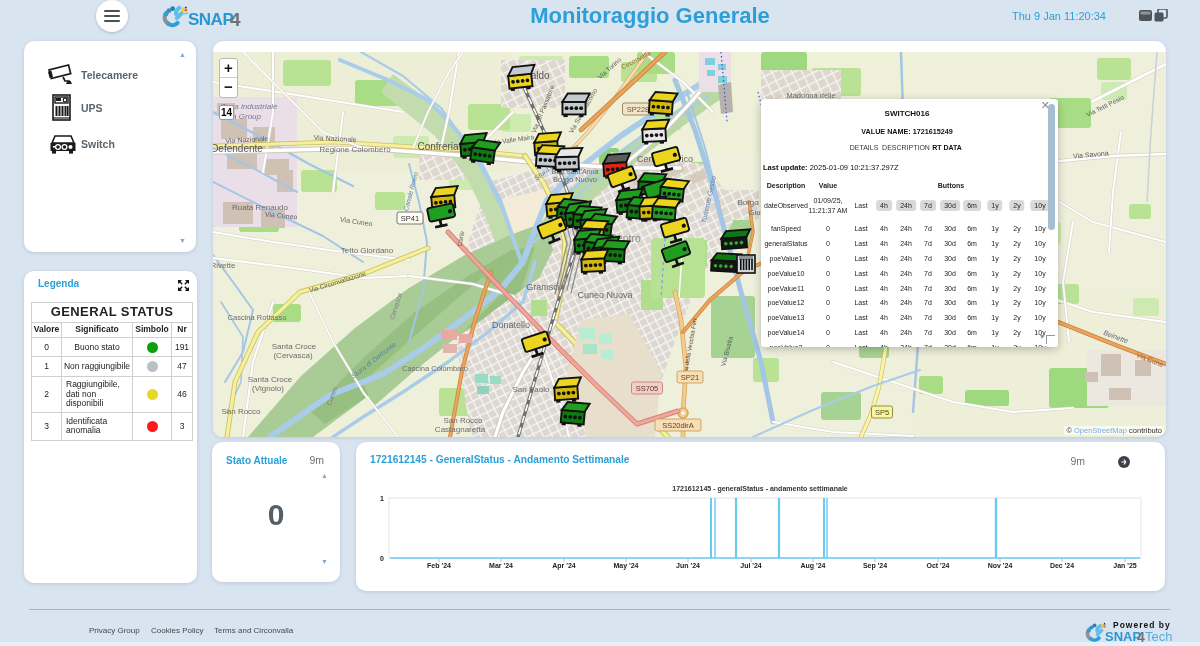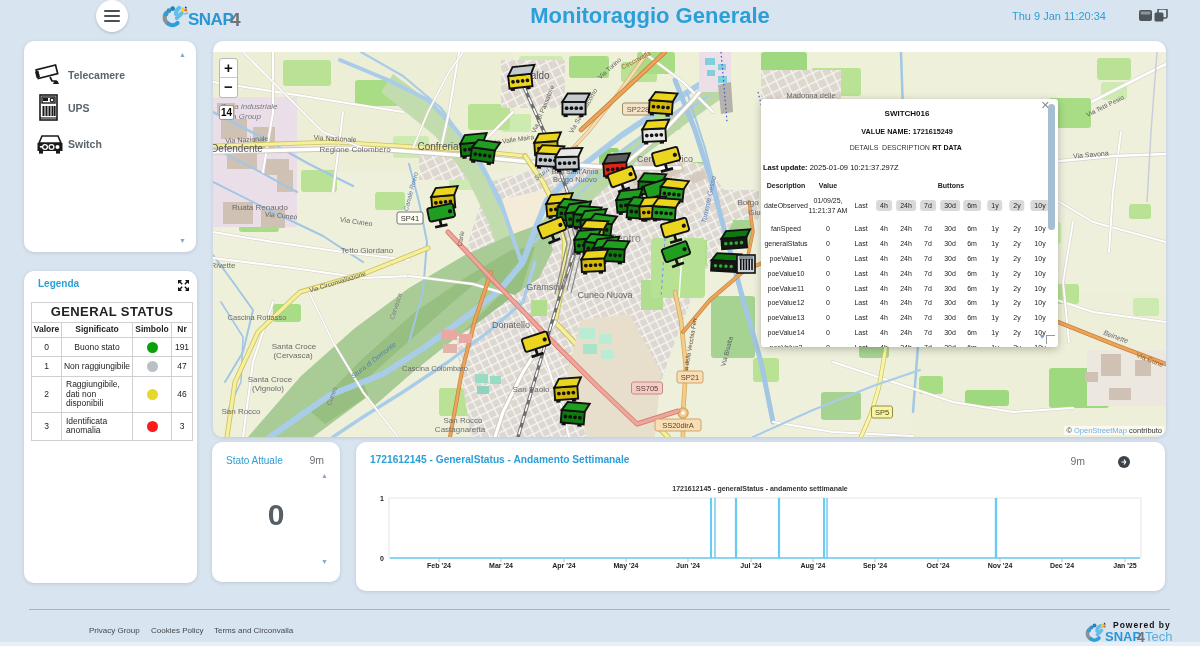--- a/index.html
+++ b/index.html
@@ -7,21 +7,21 @@
   body { background:#d9e4f1; font-family:"Liberation Sans", sans-serif; position:relative; }
   .card { position:absolute; background:#fff; border-radius:10px; box-shadow:0 1px 4px rgba(0,0,0,0.12); }
   
   #burger { position:absolute; left:96px; top:0px; width:32px; height:32px; background:#fff; border-radius:50%; box-shadow:0 1px 3px rgba(0,0,0,0.2); }
   #burger span { position:absolute; left:8px; width:16px; height:2.2px; background:#4a4f54; border-radius:1px; }
   #title { position:absolute; left:100px; right:0; top:3px; text-align:center; font-size:22px; font-weight:bold; color:#2b9fd8; }
   #clock { position:absolute; left:1012px; top:10px; font-size:11px; font-weight:normal; color:#2b9fd8; }
   #hicons { position:absolute; left:1139px; top:9px; }
   
   #side1 { left:24px; top:41px; width:172px; height:211px; }
-  .sitem { position:absolute; left:11px; height:30px; display:flex; align-items:center;justify-content:center; }
+  .sitem { position:absolute; left:24px; height:30px; display:flex; align-items:center;justify-content:center; }
   .sitem .lbl { position:absolute; left:33px; font-size:10.5px; font-weight:bold; color:#5a646d; white-space:nowrap; }
   .caret { position:absolute; color:#85a9cc; font-size:7px; }
   #legend { left:24px; top:271px; width:173px; height:312px; }
   #legend h3 { position:absolute; left:14px; top:7px; font-size:10px; color:#2b9fd8; }
   #ltable { position:absolute; left:7px; top:31px; width:162px; border-collapse:collapse; font-size:8.5px; color:#222; }
   #ltable td, #ltable th { border:1px solid #d0d0d0; text-align:center; padding:3.6px 0; line-height:1.12; }
   #ltable tr:nth-child(2) th { padding:2.6px 0; }
   .dot { display:inline-block; width:11px; height:11px; border-radius:50%; vertical-align:middle; }
   
   #mapcard { left:213px; top:41px; width:953px; height:396px; overflow:hidden; }
@@ -1022,21 +1022,21 @@
       <span style="left:234px">1y</span>
       <span style="left:256px">2y</span>
       <span style="left:279px">10y</span>
     </div>
     <div style="position:absolute; right:3px; top:5px; width:7px; height:126px; background:#a6bed2; border-radius:4px;"></div>
     <div style="position:absolute; right:14px; bottom:6px; color:#7aa0c4; font-size:8px;">▾</div>
     <div style="position:absolute; right:3px; bottom:3px; width:9px; height:9px; border-left:1px solid #999; border-top:1px solid #999; background:#fff;"></div>
   </div>
 
   <div id="stato" class="card">
-    <div style="position:absolute; left:14px; top:13px; font-size:10px; font-weight:normal; color:#2b9fd8;text-align:center;">Stato Attuale</div>
+    <div style="position:absolute; left:14px; top:13px; font-size:10px; font-weight:bold; color:#2b9fd8;text-align:center;">Stato Attuale</div>
     <div style="position:absolute; right:16px; top:12px; font-size:10.5px; color:#6b7177;">9m</div>
     <div class="caret" style="right:12px; top:30px;">▲</div>
     <div style="position:absolute; left:0; right:0; top:56px; text-align:center; font-size:30px; font-weight:bold; color:#565e66;">0</div>
     <div class="caret" style="right:12px; bottom:17px;">▼</div>
   </div>
 
   <div id="chartcard" class="card">
     <div style="position:absolute; left:14px; top:12px; font-size:10.2px; font-weight:bold; color:#2b9fd8;">1721612145 - GeneralStatus - Andamento Settimanale</div>
     <div style="position:absolute; right:80px; top:13px; font-size:10.5px; color:#6b7177;">9m</div>
     <div id="chartsvg" style="position:absolute; left:0; top:0;">

